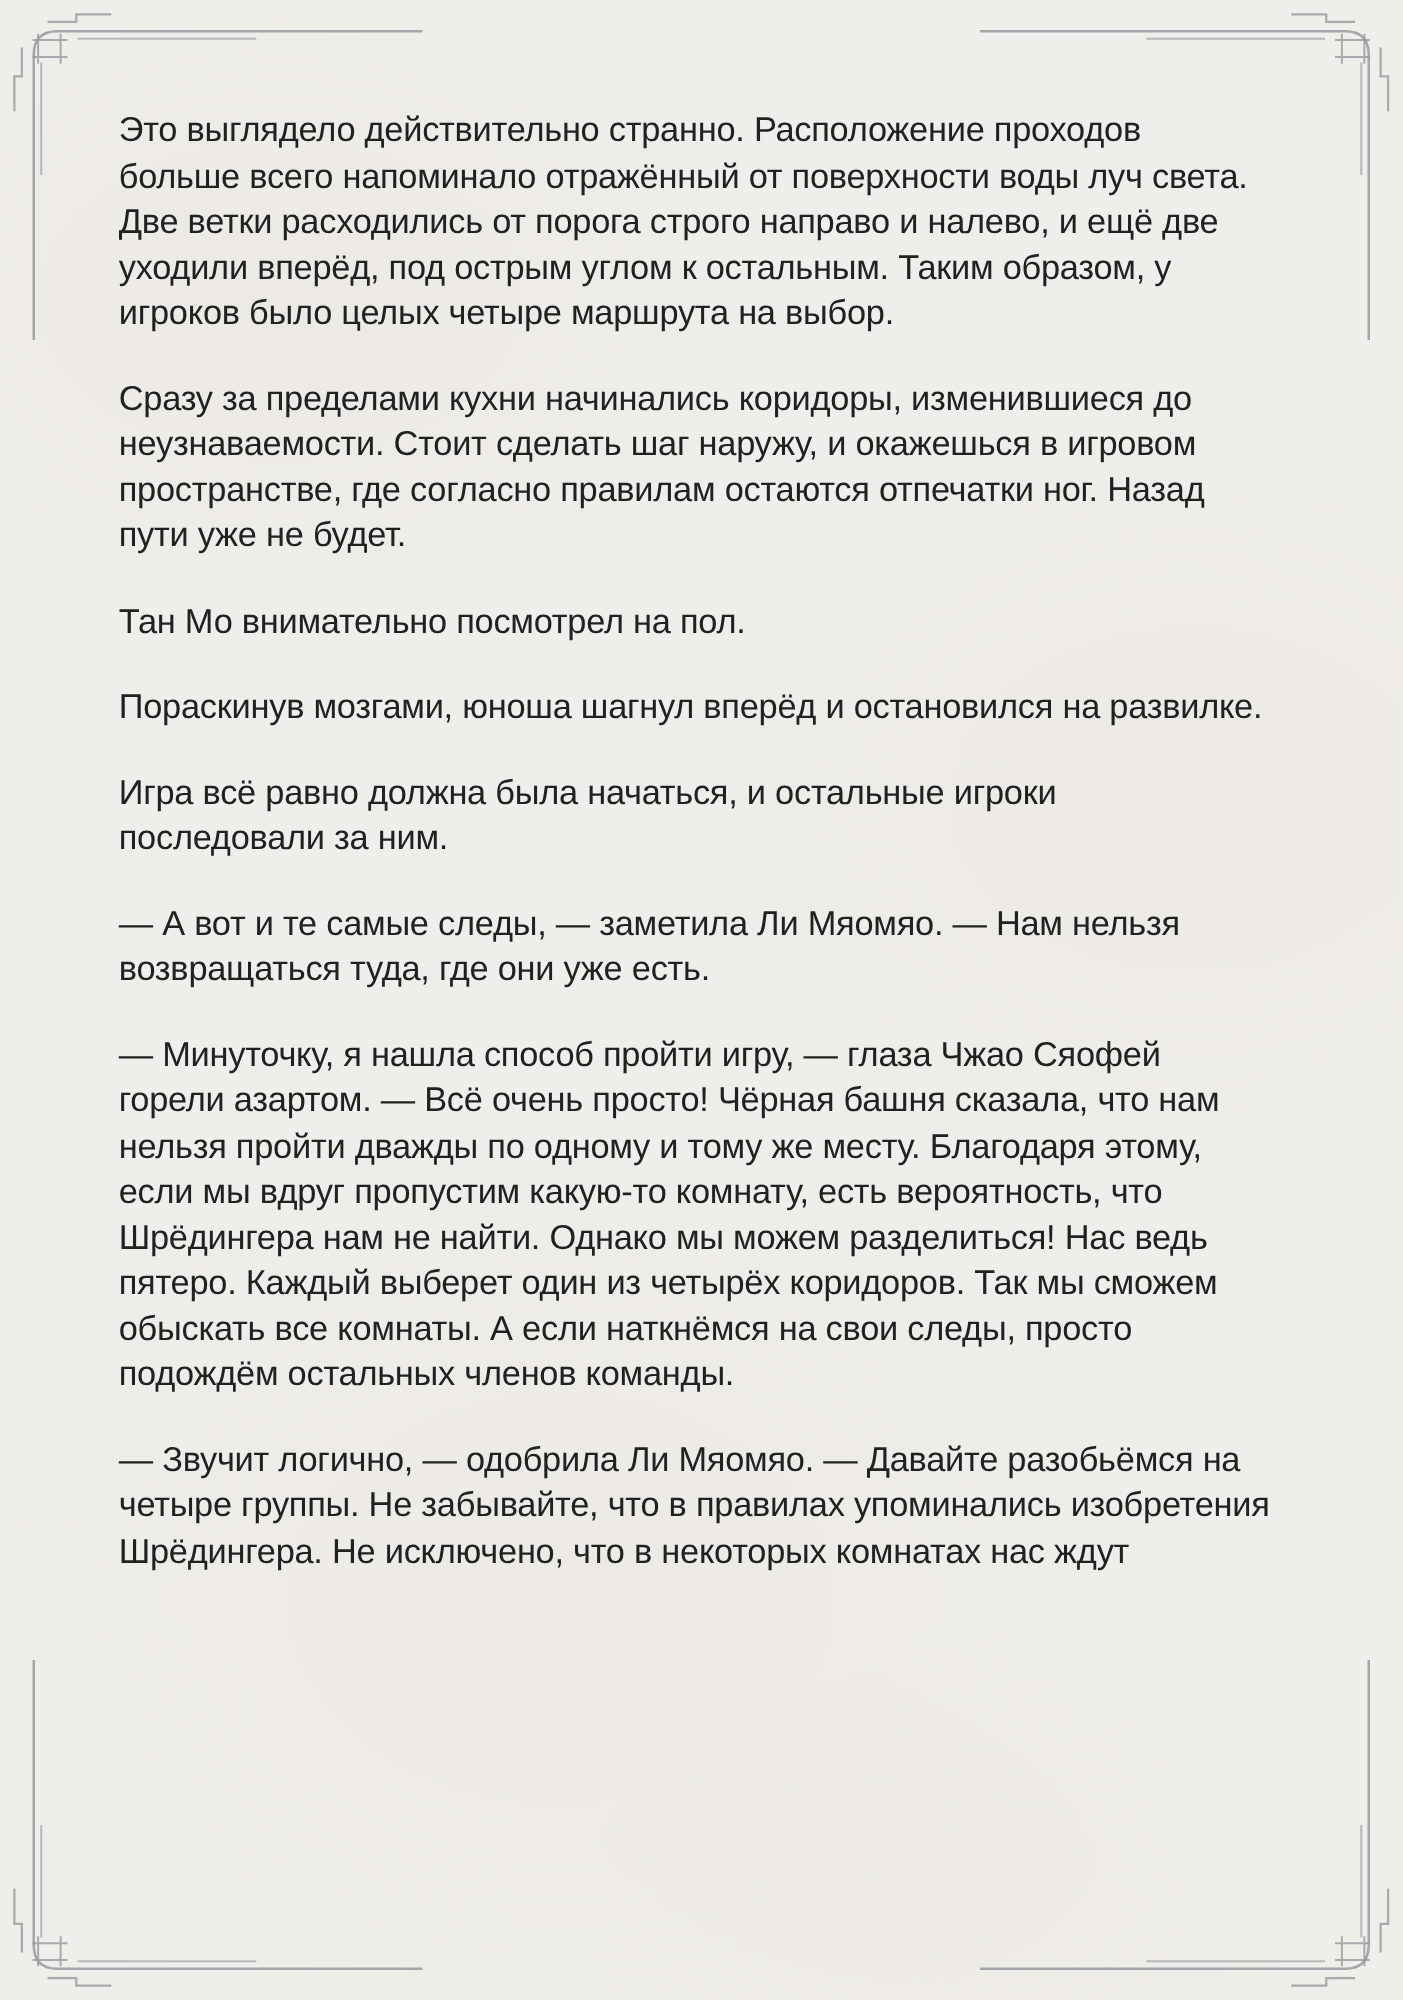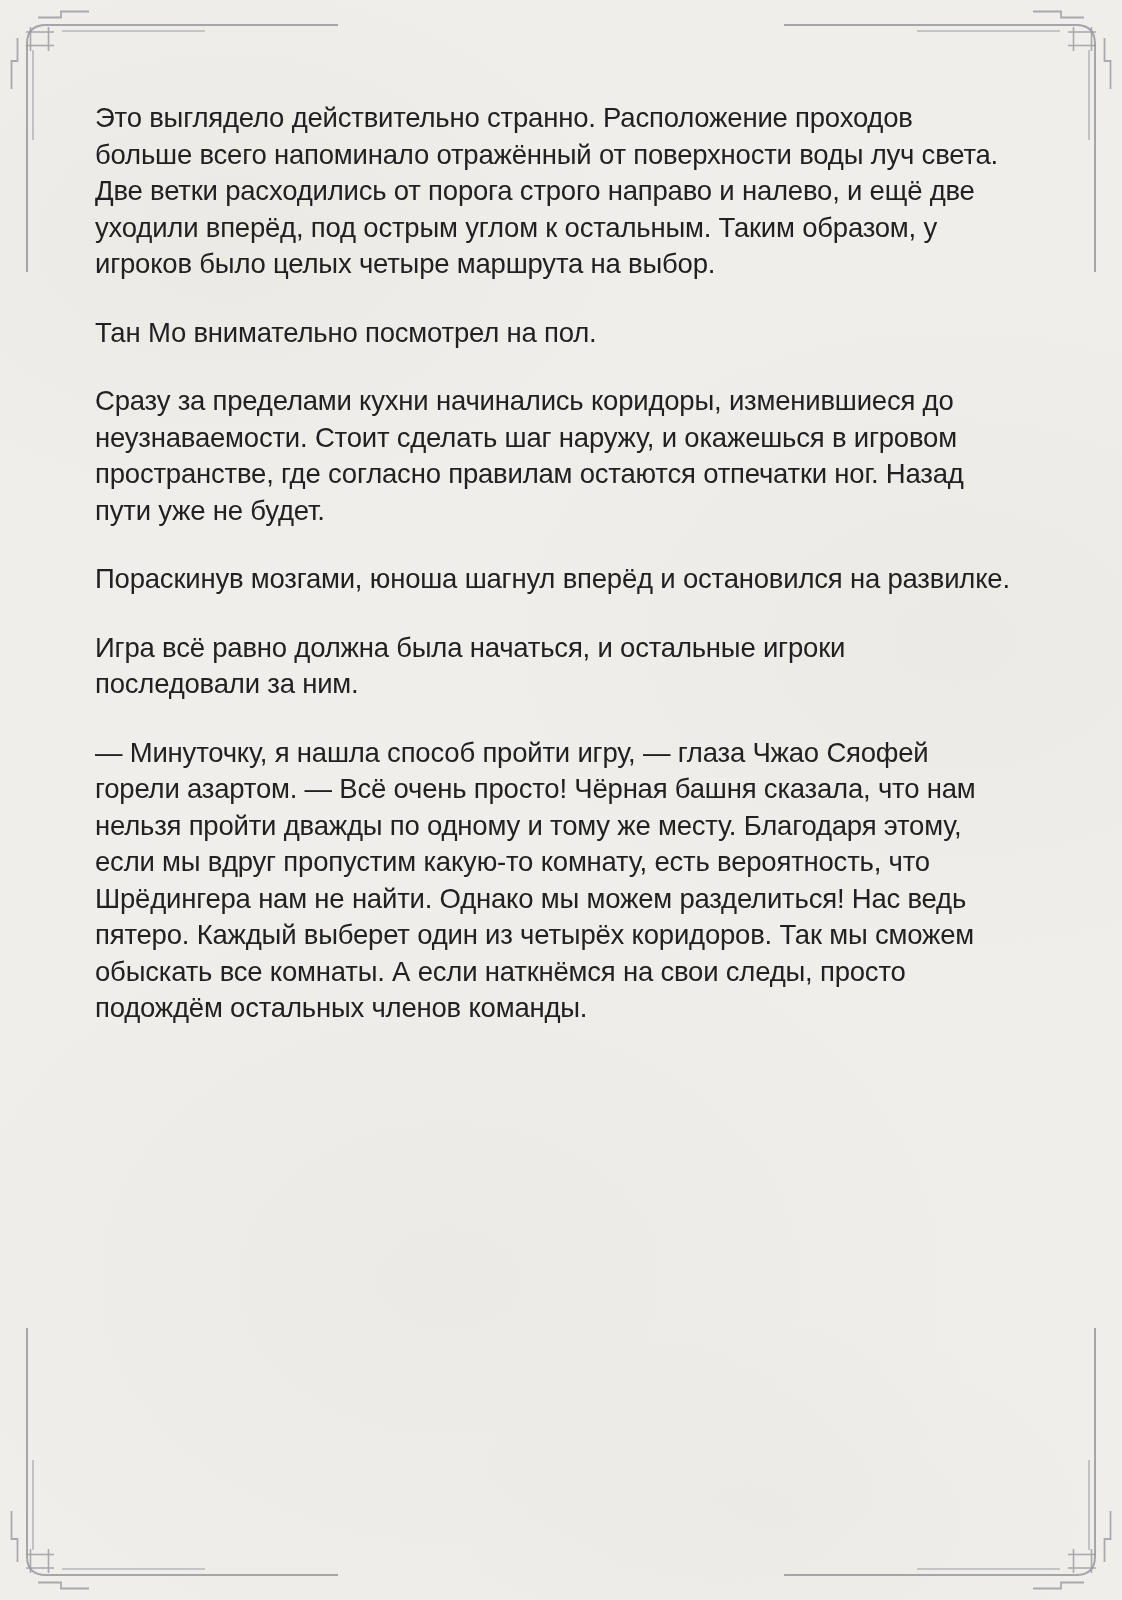--- a/index.html
+++ b/index.html
@@ -35,21 +35,21 @@
     pointer-events: none;
   }
   .corner svg { width: 100%; height: 100%; display: block; }
   .corner.tl { top: 0; left: 0; }
   .corner.tr { top: 0; right: 0; transform: scaleX(-1); }
   .corner.bl { bottom: 0; left: 0; transform: scaleY(-1); }
   .corner.br { bottom: 0; right: 0; transform: scale(-1,-1); }
 
   .content {
     position: absolute;
-    top: 100px; left: 95px;
+    top: 86px; left: 95px;
     width: 922px;
     color: var(--text);
   }
   .content p {
     margin: 0 0 32px 0;
     font-size: 27.5px;
     line-height: 36.5px;
     font-weight: 400;
     letter-spacing: -0.2px;
     text-align: left;
@@ -97,18 +97,20 @@
     </svg>
 </div>
 <div class="corner br">
   <svg>
       <use href="#corner-ornament"></use>
     </svg>
 </div>
 
 <div class="content">
   <p>Это выглядело действительно странно. Расположение проходов больше всего напоминало отражённый от поверхности воды луч света. Две ветки расходились от порога строго направо и налево, и ещё две уходили вперёд, под острым углом к остальным. Таким образом, у игроков было целых четыре маршрута на выбор.</p>
+  <p>Сразу за пределами кухни начинались коридоры, изменившиеся до неузнаваемости. Стоит сделать шаг наружу, и окажешься в игровом пространстве, где согласно правилам остаются отпечатки ног. Назад пути уже не будет.</p>
   <p>Тан Мо внимательно посмотрел на пол.</p>
-  <p>Сразу за пределами кухни начинались коридоры, изменившиеся до неузнаваемости. Стоит сделать шаг наружу, и окажешься в игровом пространстве, где согласно правилам остаются отпечатки ног. Назад пути уже не будет.</p>
   <p>Пораскинув мозгами, юноша шагнул вперёд и остановился на развилке.</p>
   <p>Игра всё равно должна была начаться, и остальные игроки последовали за ним.</p>
+  <p>— А вот и те самые следы, — заметила Ли Мяомяо. — Нам нельзя возвращаться туда, где они уже есть.</p>
   <p>— Минуточку, я нашла способ пройти игру, — глаза Чжао Сяофей горели азартом. — Всё очень просто! Чёрная башня сказала, что нам нельзя пройти дважды по одному и тому же месту. Благодаря этому, если мы вдруг пропустим какую-то комнату, есть вероятность, что Шрёдингера нам не найти. Однако мы можем разделиться! Нас ведь пятеро. Каждый выберет один из четырёх коридоров. Так мы сможем обыскать все комнаты. А если наткнёмся на свои следы, просто подождём остальных членов команды.</p>
+  <p>— Звучит логично, — одобрила Ли Мяомяо. — Давайте разобьёмся на четыре группы. Не забывайте, что в правилах упоминались изобретения Шрёдингера. Не исключено, что в некоторых комнатах нас ждут</p>
 </div>
 
 </body></html>

